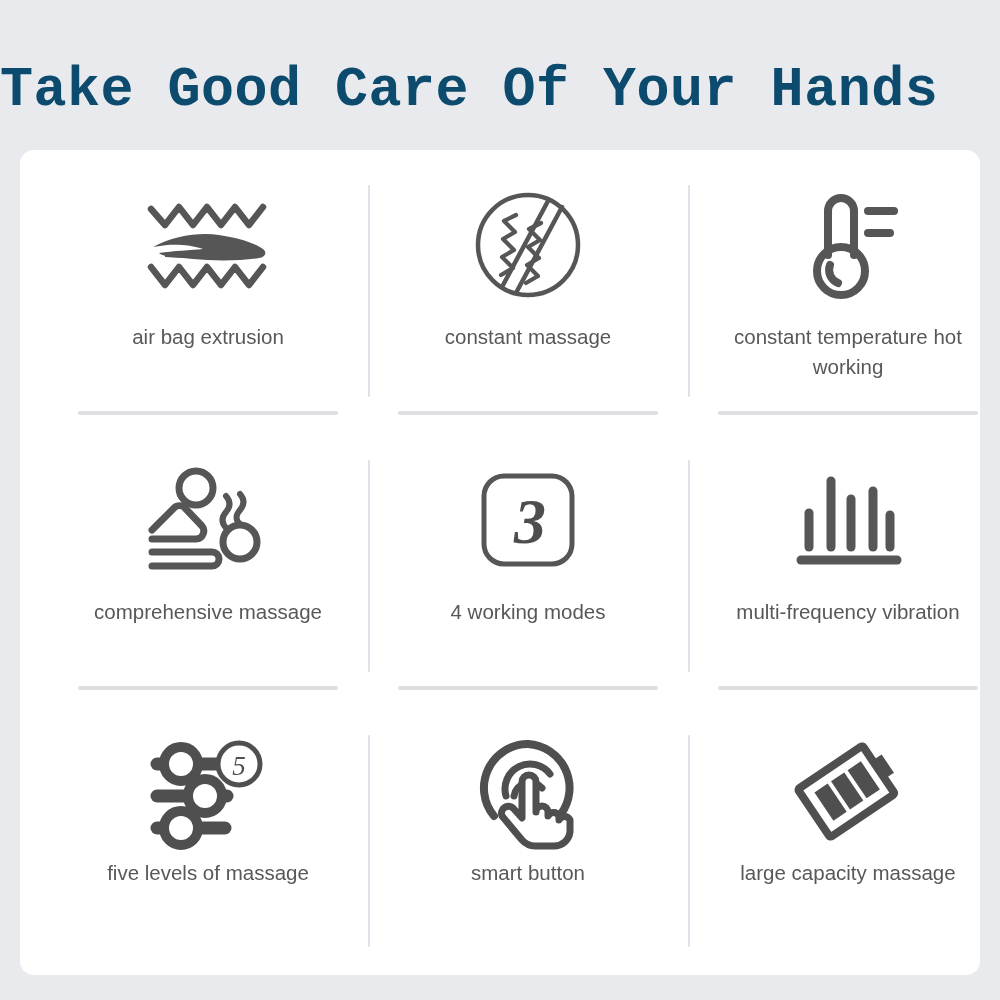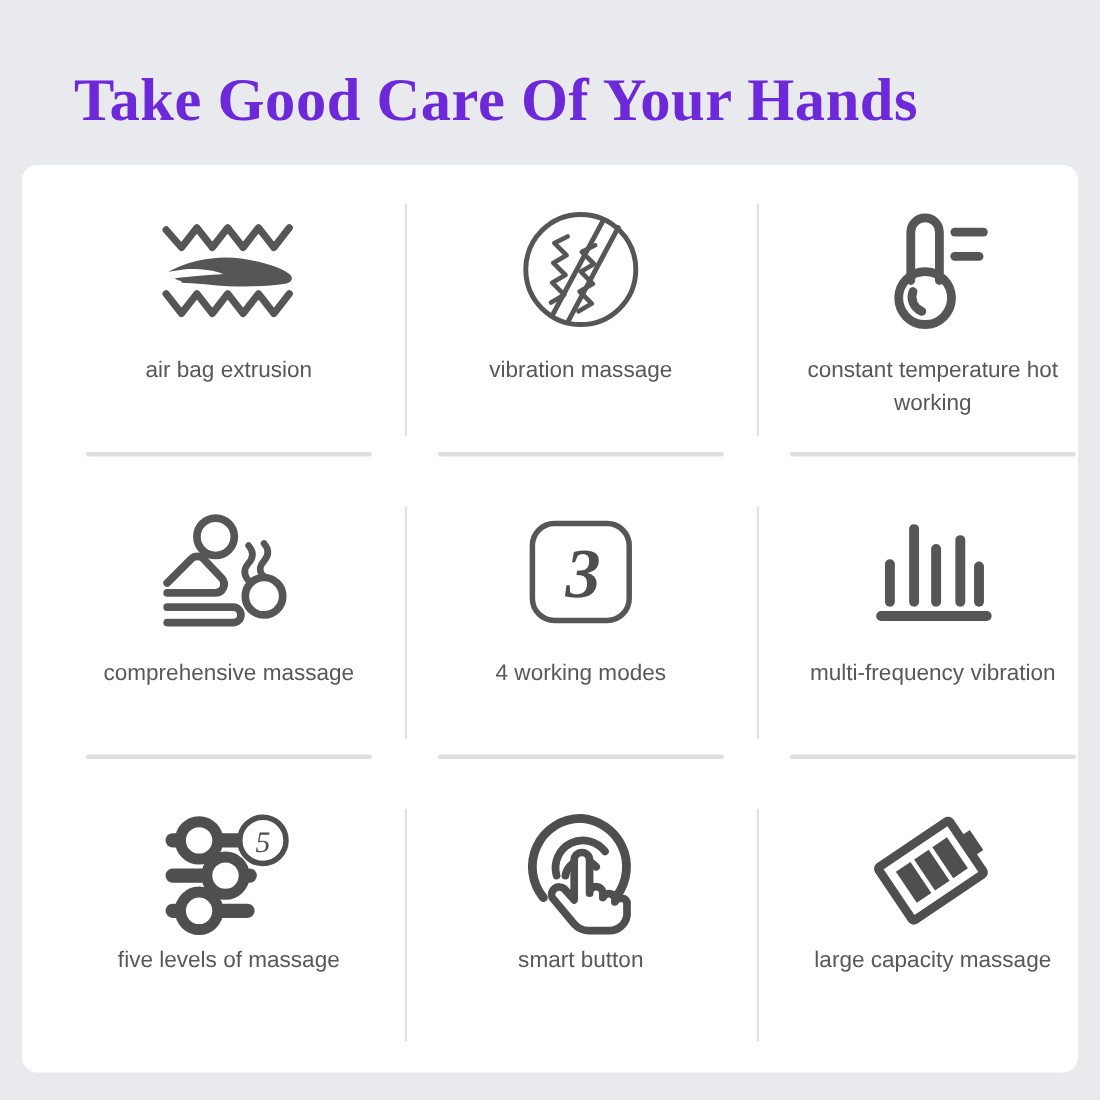--- a/index.html
+++ b/index.html
@@ -18,25 +18,25 @@
     width: 1000px;
     height: 1000px;
     box-sizing: border-box;
   }
   .page-title {
     position: absolute;
     top: 62px;
     left: 0;
     width: 902px;
     text-align: center;
-    font-family: Liberation Serif, serif;
+    font-family: Liberation Mono, monospace;
     font-size: 55px;
     font-weight: bold;
     letter-spacing: 0.5px;
-    color: #6d28d9;
+    color: #0c4a6e;
     line-height: 1.05;
     white-space: nowrap;
   }
   .card {
     position: absolute;
     left: 20px;
     top: 150px;
     width: 960px;
     height: 825px;
     background: #ffffff;
@@ -137,21 +137,21 @@
       <div class="cell vdiv hdiv">
         <div class="icon-wrap">
           <svg width="112" height="112" viewBox="0 0 112 112">
             <circle cx="56" cy="56" r="50" fill="none" stroke="#565656" stroke-width="4.5"></circle>
             <line x1="30" y1="98" x2="76" y2="12" stroke="#565656" stroke-width="4.5" stroke-linecap="round"></line>
             <line x1="44" y1="104" x2="90" y2="18" stroke="#565656" stroke-width="4.5" stroke-linecap="round"></line>
             <polyline points="29,86 41,79 30,68 42,61 31,50 43,43 32,32 44,26" fill="none" stroke="#565656" stroke-width="4.2" stroke-linecap="round" stroke-linejoin="round"></polyline>
             <polyline points="54,94 66,87 55,76 67,69 56,58 68,51 57,40 69,34" fill="none" stroke="#565656" stroke-width="4.2" stroke-linecap="round" stroke-linejoin="round"></polyline>
           </svg>
         </div>
-        <div class="cell-label">vibration massage</div>
+        <div class="cell-label">constant massage</div>
       </div>
 
       <div class="cell vdiv hdiv">
         <div class="icon-wrap">
           <svg width="108" height="112" viewBox="0 0 108 112">
             <path d="M34,66 L34,22 a13,13 0 0 1 26,0 L60,66" fill="none" stroke="#565656" stroke-width="8" stroke-linecap="round"></path>
             <circle cx="47" cy="82" r="24" fill="none" stroke="#565656" stroke-width="8"></circle>
             <path d="M36,76 a14,14 0 0 0 8,18" fill="none" stroke="#565656" stroke-width="8" stroke-linecap="round"></path>
             <line x1="74" y1="22" x2="100" y2="22" stroke="#565656" stroke-width="8" stroke-linecap="round"></line>
             <line x1="74" y1="44" x2="96" y2="44" stroke="#565656" stroke-width="8" stroke-linecap="round"></line>

